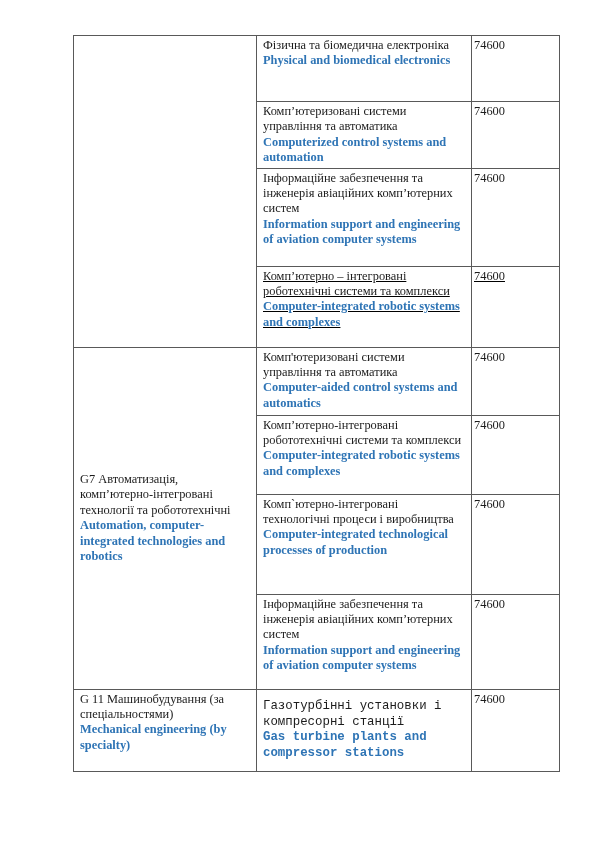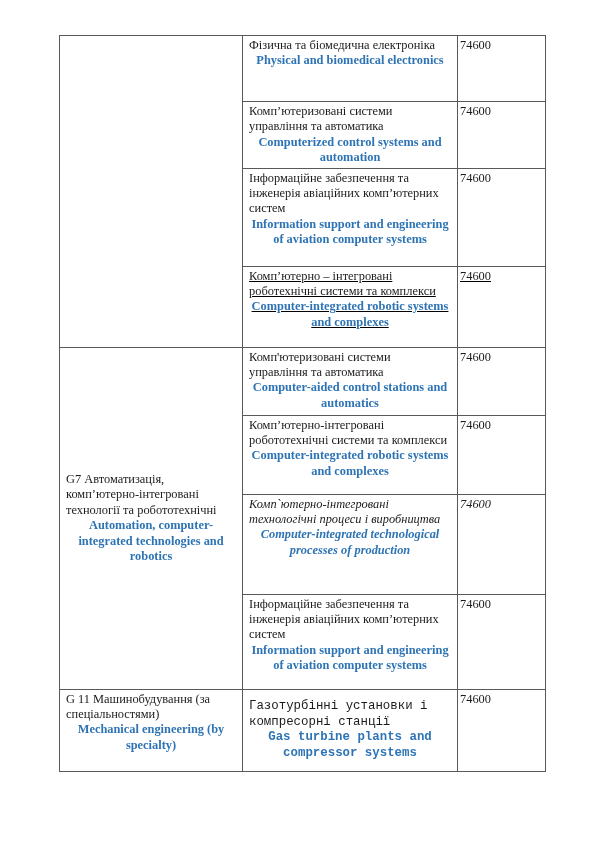--- a/index.html
+++ b/index.html
@@ -14,54 +14,53 @@
     font-family: "Liberation Serif", "DejaVu Serif", serif;
     overflow: hidden;
   }
   :root {
     --accent: #2e74b5;
     --border: #595959;
     --ink: #1b1b1b;
   }
   table.doc-table {
     position: absolute;
-    left: 59px;
+    left: 73px;
     top: 35px;
     width: 486px;
     border-collapse: collapse;
     table-layout: fixed;
   }
   td {
     border: 1px solid var(--border);
     vertical-align: top;
     padding: 2px 6px 2px 6px;
     font-size: 12.4px;
     line-height: 15.4px;
     color: var(--ink);
     word-wrap: break-word;
   }
   td .en {
     color: var(--accent);
     font-weight: bold;
-    text-align: center;
   }
   td.price-cell {
     text-align: left;
     padding-left: 2px;
     padding-right: 2px;
   }
   td.group-cell-middle { vertical-align: middle; }
   td.v-middle { vertical-align: middle; font-family: Liberation Mono, monospace; }
   tr.r1 { height: 66px; }
   tr.r2 { height: 65px; margin-top: 40px; }
   tr.r3 { height: 98px; }
   tr.r4 { height: 81px; text-decoration: underline; }
   tr.r5 { height: 68px; }
   tr.r6 { height: 79px; }
-  tr.r7 { height: 100px; font-style: italic; }
+  tr.r7 { height: 100px; }
   tr.r8 { height: 95px; }
   tr.r9 { height: 82px; }
 </style>
 </head>
 <body>
 
 <table class="doc-table">
   <colgroup>
     <col style="width:183px">
     <col style="width:215px">
@@ -106,21 +105,21 @@
       </td>
     </tr>
 
     <tr class="r5">
       <td rowspan="4" class="group-cell-middle">
         <div class="uk">G7 Автоматизація, комп’ютерно-інтегровані технології та робототехнічні</div>
         <div class="en">Automation, computer-integrated technologies and robotics</div>
       </td>
       <td>
         <div class="uk">Комп'ютеризовані системи управління та автоматика</div>
-        <div class="en">Computer-aided control stations and automatics</div>
+        <div class="en">Computer-aided control systems and automatics</div>
       </td>
       <td class="price-cell">
         <span>74600</span>
       </td>
     </tr>
     <tr class="r6">
       <td>
         <div class="uk">Комп’ютерно-інтегровані робототехнічні системи та комплекси</div>
         <div class="en">Computer-integrated robotic systems and complexes</div>
       </td>
@@ -147,20 +146,20 @@
       </td>
     </tr>
 
     <tr class="r9">
       <td>
         <div class="uk">G 11 Машинобудування (за спеціальностями)</div>
         <div class="en">Mechanical engineering (by specialty)</div>
       </td>
       <td class="v-middle">
         <div class="uk">Газотурбінні установки і компресорні станції</div>
-        <div class="en">Gas turbine plants and compressor systems</div>
+        <div class="en">Gas turbine plants and compressor stations</div>
       </td>
       <td class="price-cell">
         <span>74600</span>
       </td>
     </tr>
   </tbody>
 </table>
 
 </body></html>

